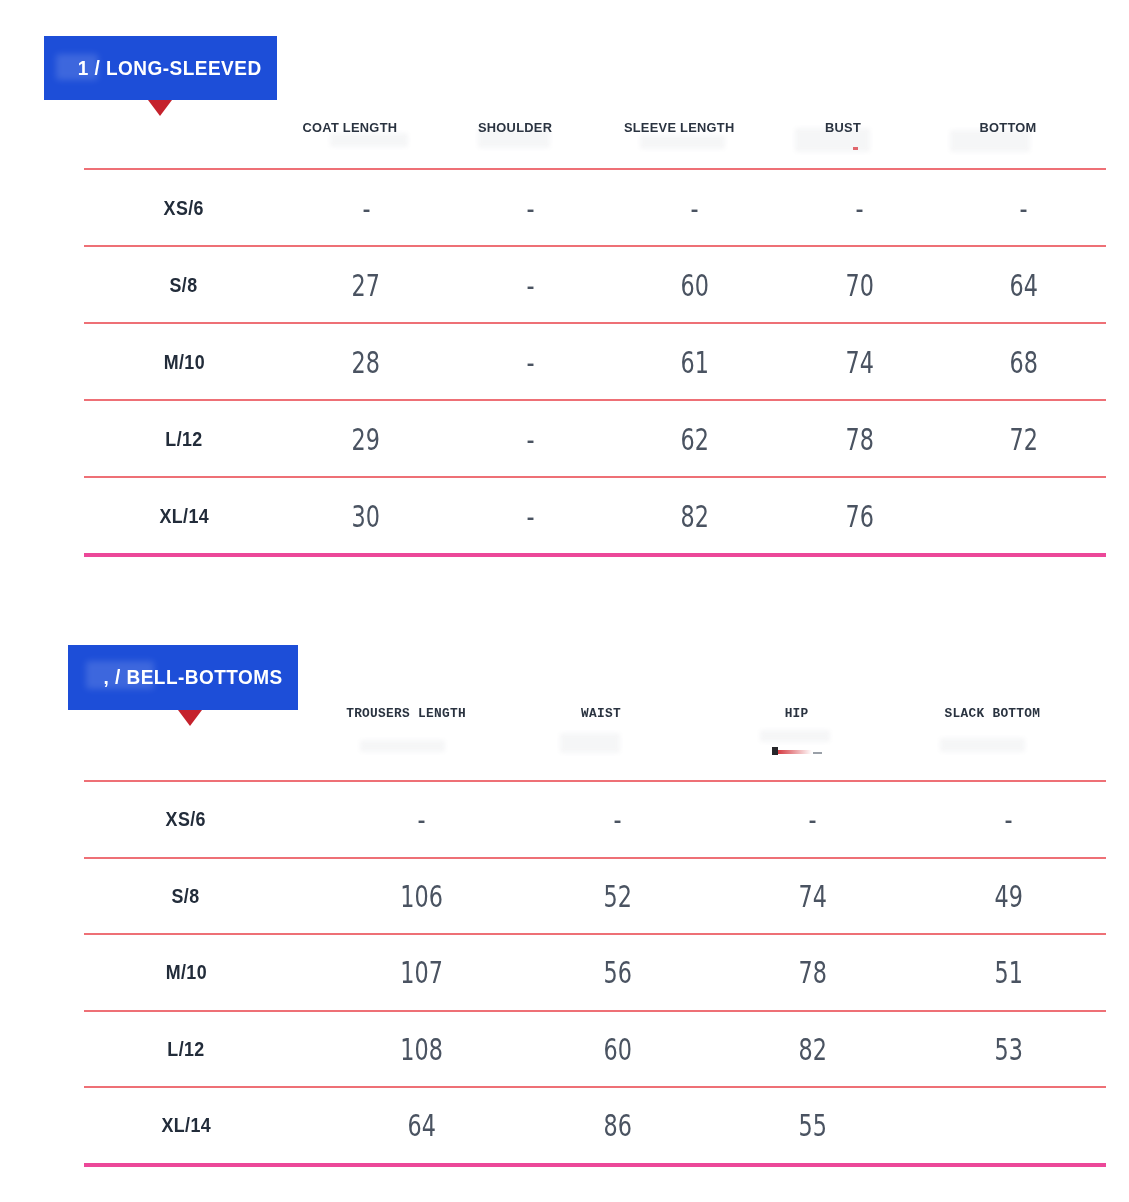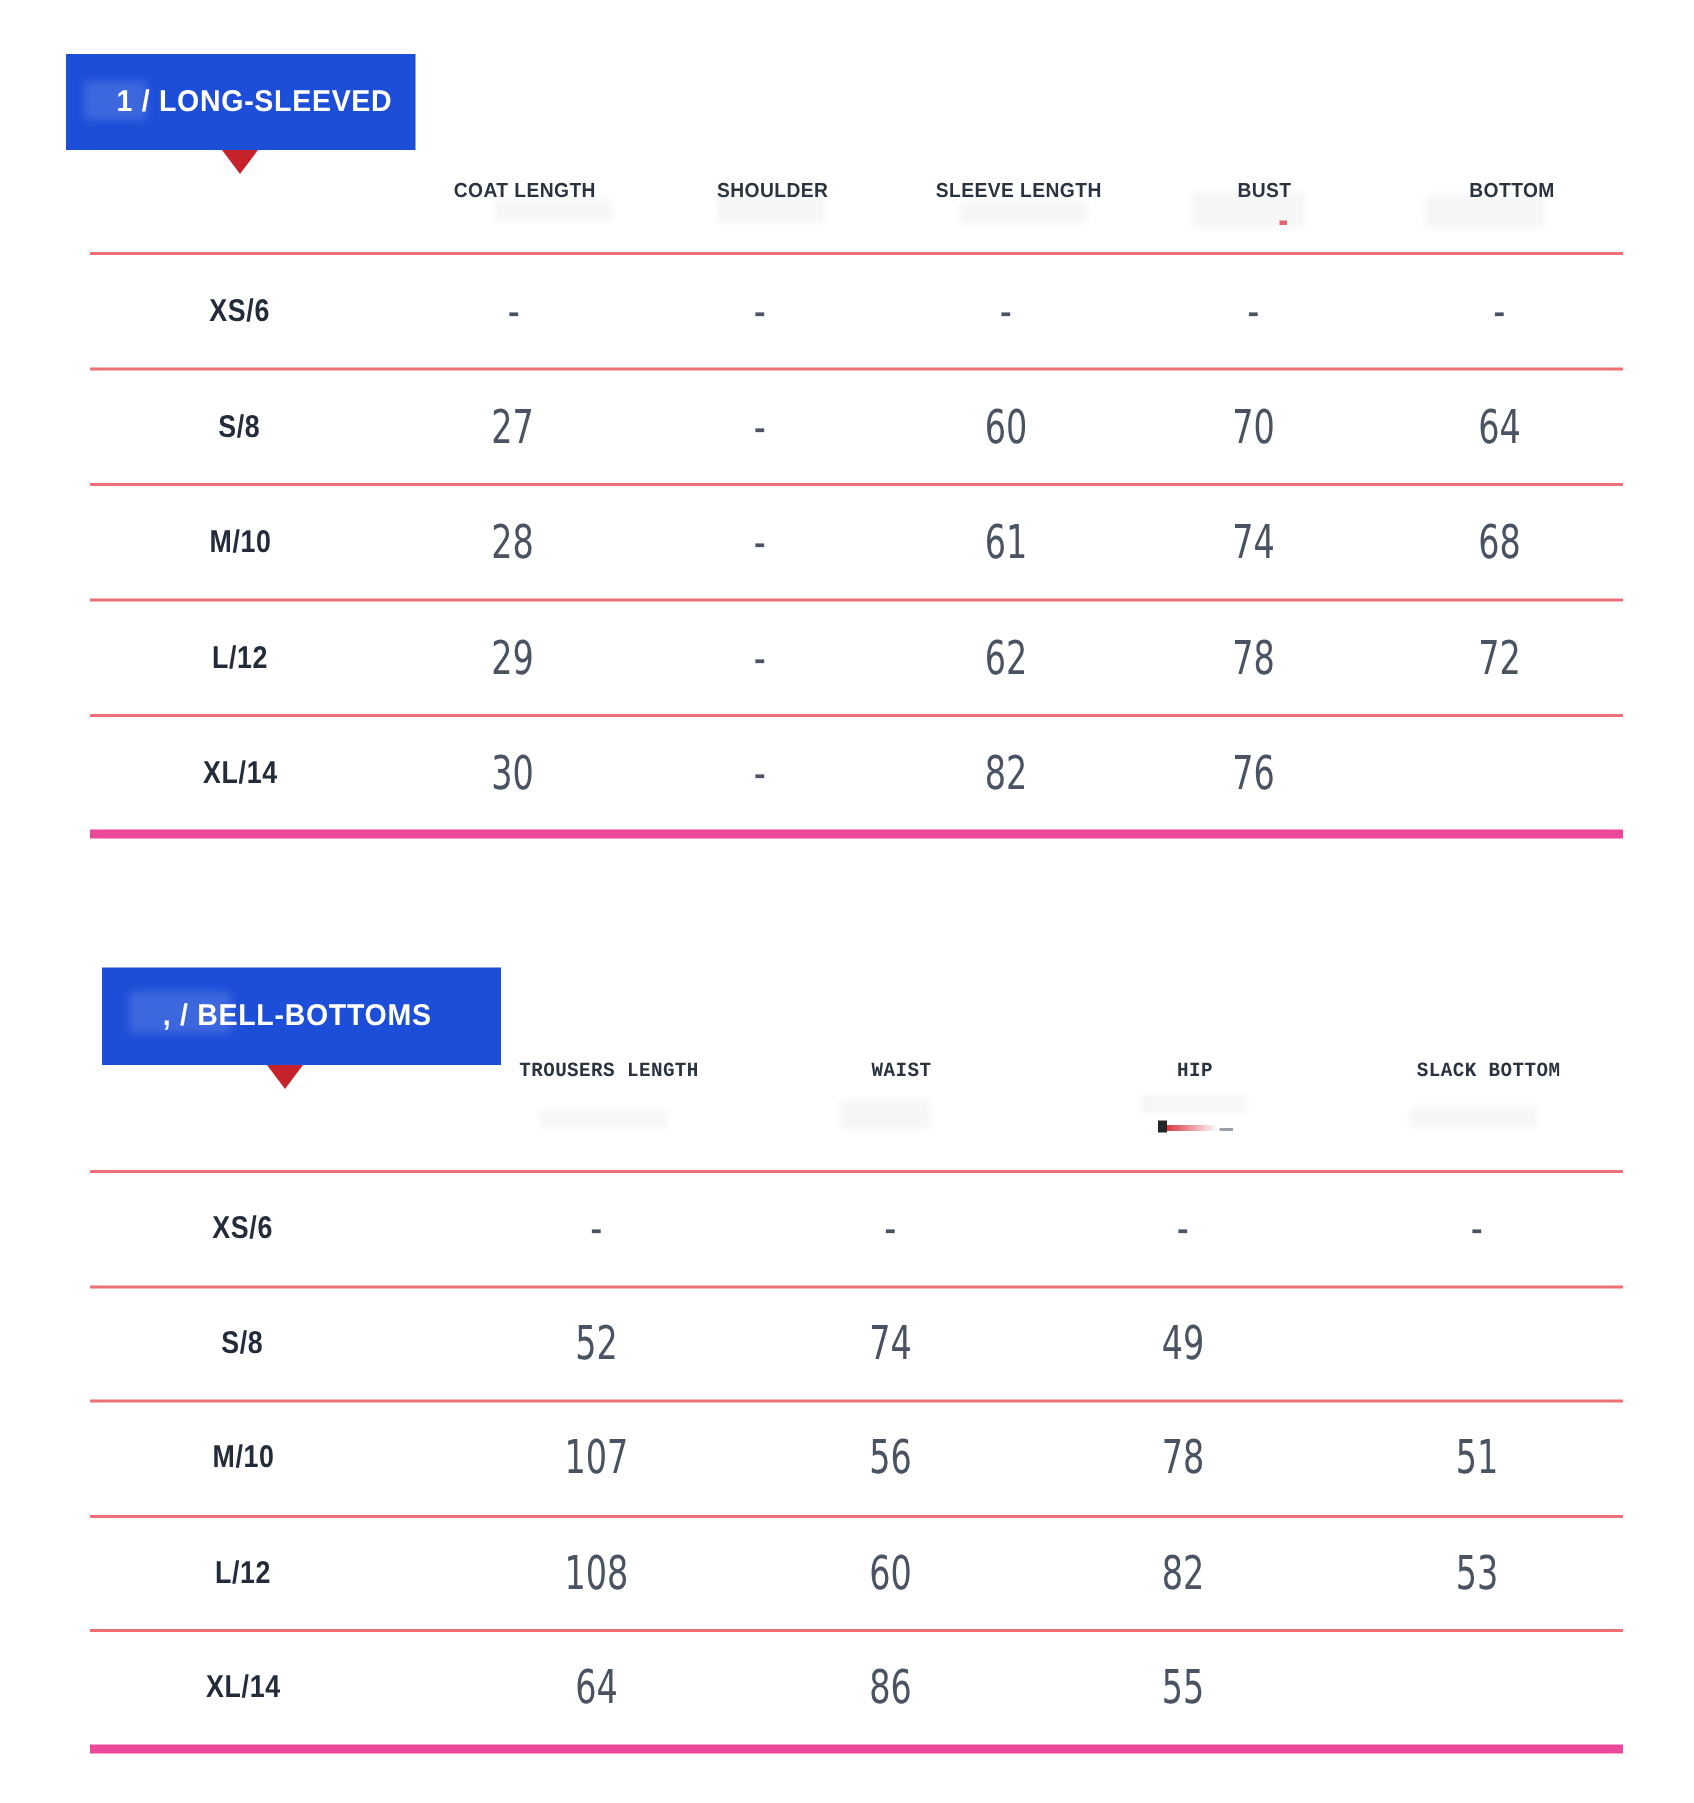--- a/index.html
+++ b/index.html
@@ -10,34 +10,34 @@
   
   .badge { position:absolute; background:#1d4ed8; display:flex; align-items:center;
            justify-content:flex-end; padding-right:15px; }
   .badge-text { color:#fff; font-weight:700; font-size:20px; letter-spacing:.5px;
            white-space:nowrap; transform:scaleX(.95); transform-origin:right center; }
   .badge-pointer { position:absolute; top:100%; width:0; height:0;
            border-left:12px solid transparent; border-right:12px solid transparent;
            border-top:16px solid #c5222c; }
   .badge1 { left:44px; top:36px; width:233px; height:64px; }
   .badge1 .badge-pointer { left:104px; }
-  .badge2 { left:68px; top:645px; width:266px; height:65px;justify-content:center; }
+  .badge2 { left:68px; top:645px; width:230px; height:65px; }
   .badge2 .badge-pointer { left:110px; }
 
   
   .header-row { position:absolute; left:68px; width:1022px; display:grid;
            height:26px; align-items:center; }
   .header-row1 { top:90px;  grid-template-columns:200px repeat(5,1fr);margin-top:24px; }
   .header-row2 { top:700px; grid-template-columns:240px repeat(4,1fr);font-family:Liberation Mono, monospace; }
   .hcell { text-align:center; }
   .hcell span { display:inline-block; font-size:13.5px; font-weight:700; color:#2a3340;
            letter-spacing:.3px; white-space:nowrap; transform:scaleX(.95); }
 
   
-  .size-table { position:absolute; left:60px; width:1022px; border-bottom:6px solid #ec4899; }
+  .size-table { position:absolute; left:84px; width:1022px; border-bottom:4px solid #ec4899; }
   .table1 { top:168px; }
   .table2 { top:780px; }
   .t-row { display:grid; align-items:center; border-top:2px solid #ee7076; }
   .table1 .t-row { grid-template-columns:200px repeat(5,1fr); height:77px; }
   .table2 .t-row { grid-template-columns:240px repeat(4,1fr); height:76.5px; }
   .cell { text-align:center; }
   .size-label { display:inline-block; font-size:21px; font-weight:700; color:#222c3a;
            letter-spacing:.5px; transform:scaleX(.85); }
   .table2 .size-label { position:relative; left:-18px; }
   .val { display:inline-block; font-family:"DejaVu Sans", sans-serif; font-size:31px;
@@ -155,20 +155,21 @@
   <div class="size-table table2">
     <div class="t-row">
       <div class="cell"><span class="size-label">XS/6</span></div>
       <div class="cell"><span class="val">-</span></div>
       <div class="cell"><span class="val">-</span></div>
       <div class="cell"><span class="val">-</span></div>
       <div class="cell"><span class="val">-</span></div>
     </div>
     <div class="t-row">
       <div class="cell"><span class="size-label">S/8</span></div>
+      <div class="cell"><span class="val">106</span></div>
       <div class="cell"><span class="val">52</span></div>
       <div class="cell"><span class="val">74</span></div>
       <div class="cell"><span class="val">49</span></div>
     </div>
     <div class="t-row">
       <div class="cell"><span class="size-label">M/10</span></div>
       <div class="cell"><span class="val">107</span></div>
       <div class="cell"><span class="val">56</span></div>
       <div class="cell"><span class="val">78</span></div>
       <div class="cell"><span class="val">51</span></div>

